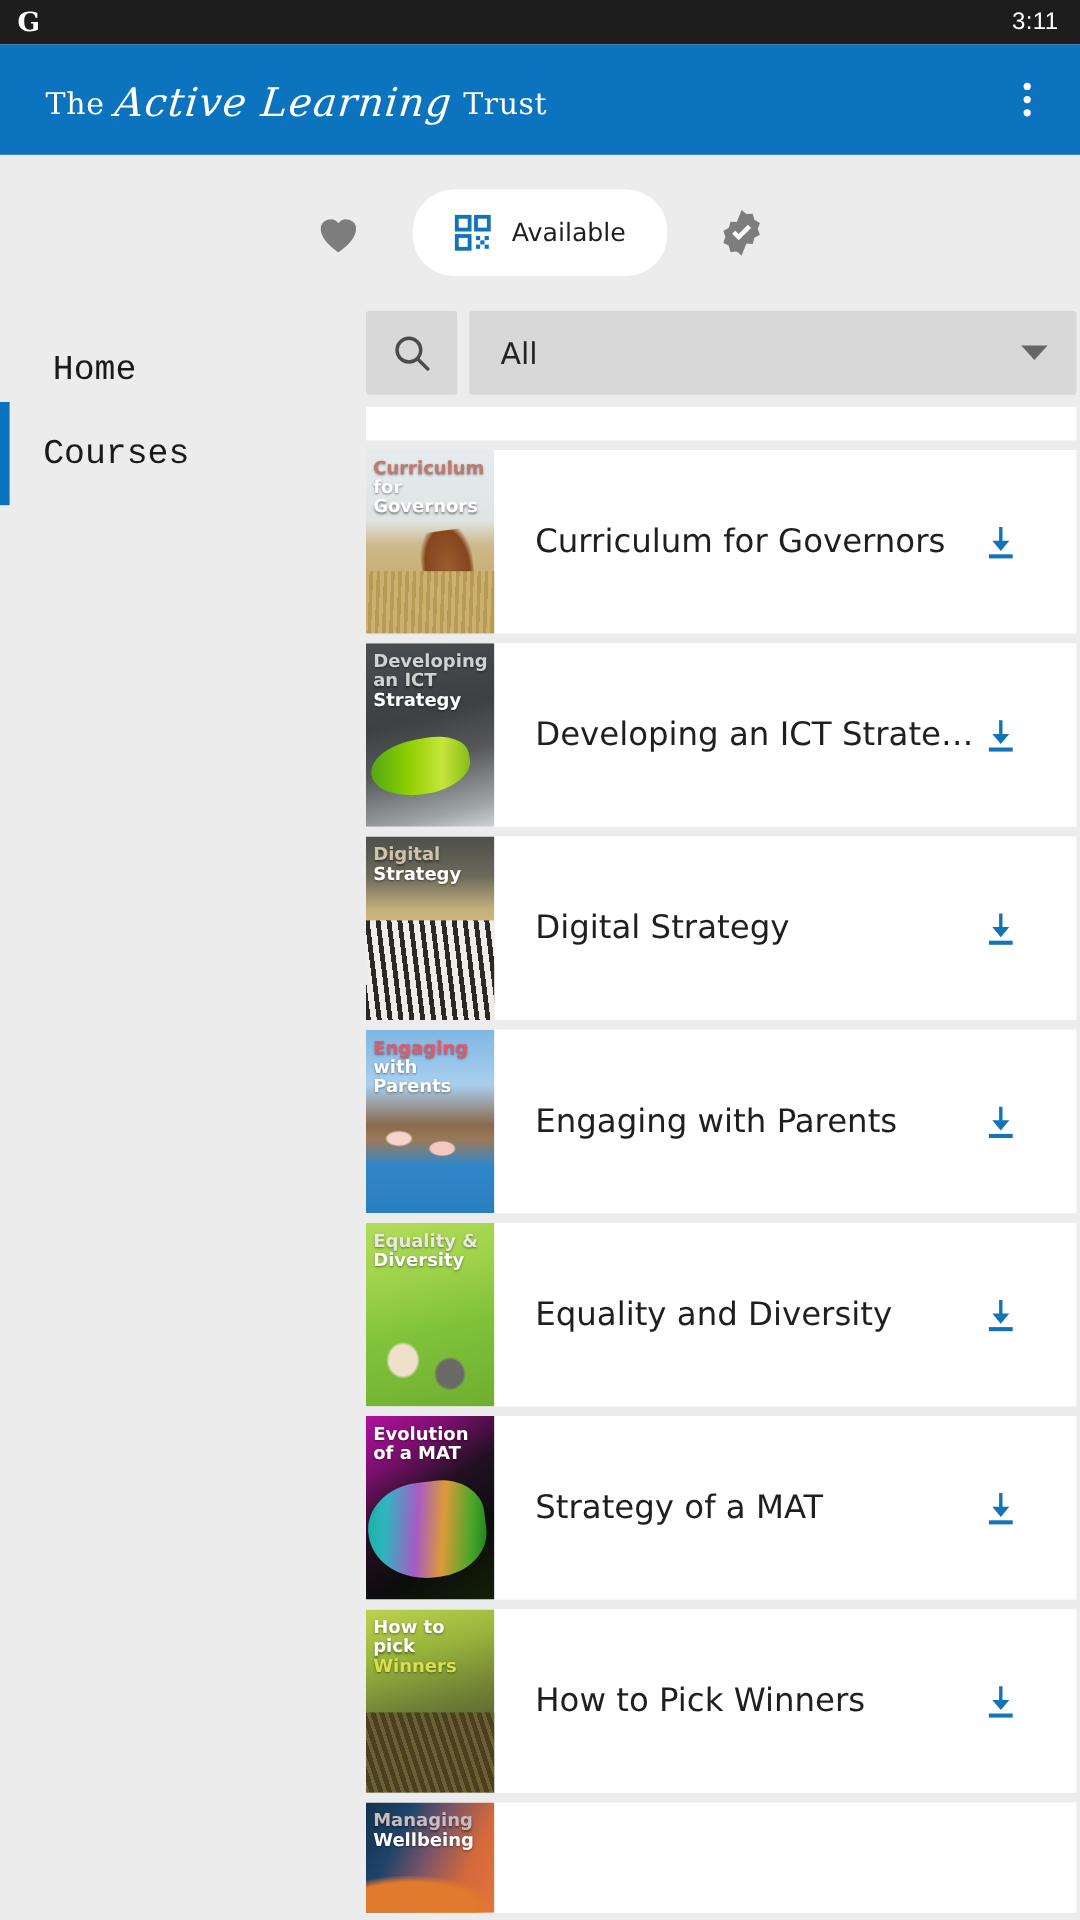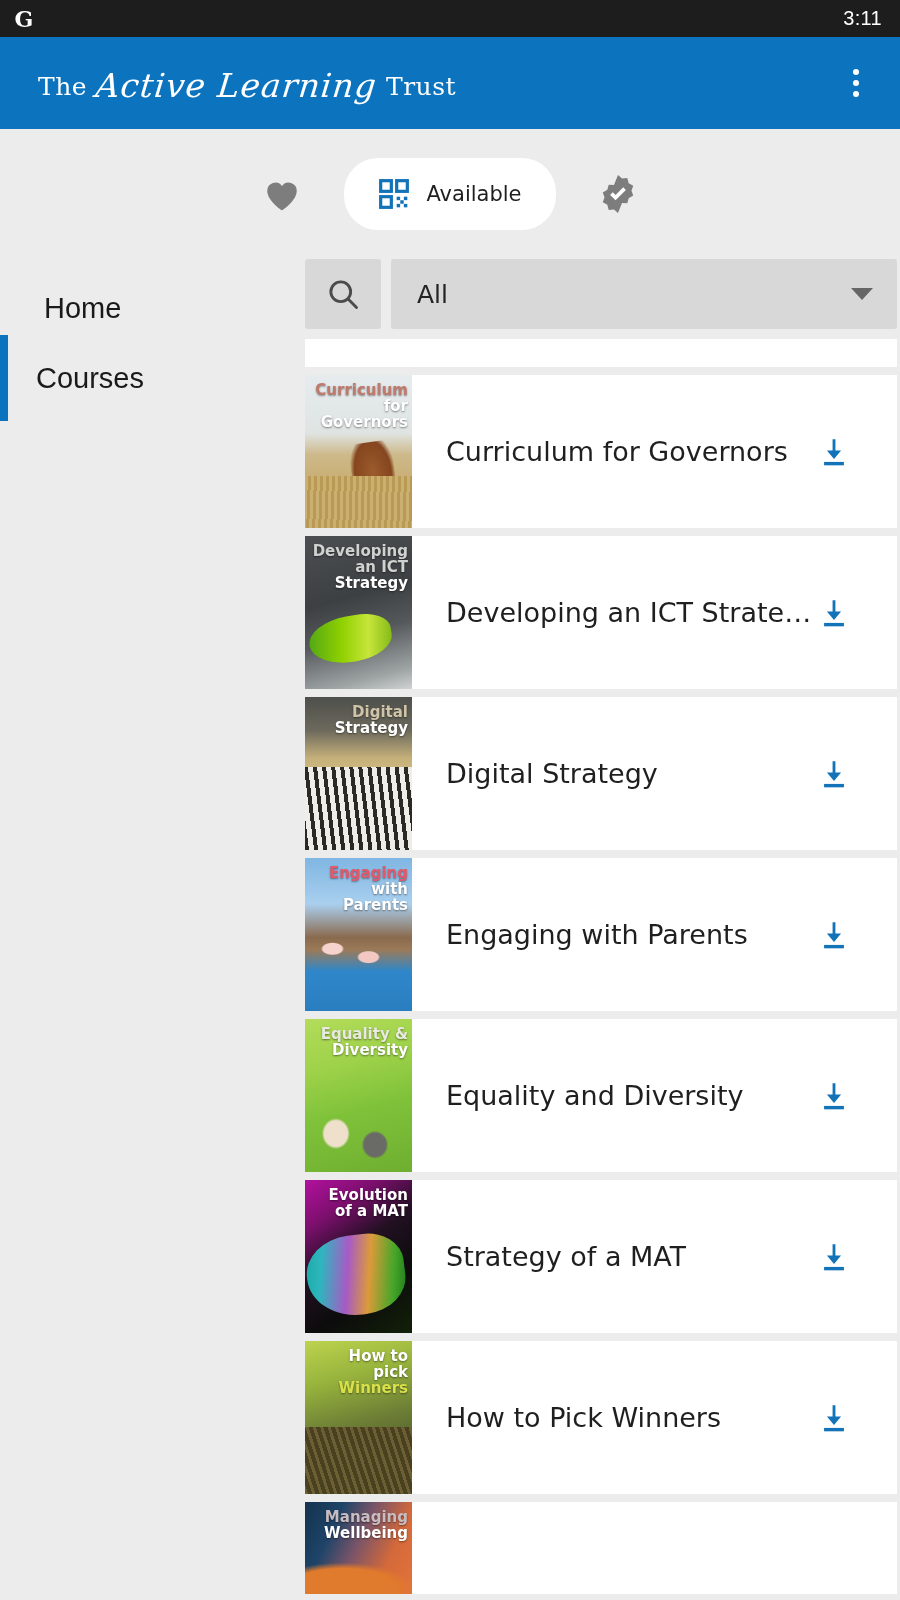--- a/index.html
+++ b/index.html
@@ -127,21 +127,21 @@
     height:70px;
     display:flex;
     align-items:center;
     padding-left:44px;
     position:relative;
     cursor:pointer;
   }
   .nav-item span {
     font-size:29px;
     color:#1a1a1a;
-    font-family:Liberation Sans, sans-serif;
+    font-family:Liberation Mono, monospace;
   }
   .nav-item.selected { padding-left:36px; }
   .nav-item.selected::before {
     content:"";
     position:absolute;
     left:0; top:-8px;
     width:8px; height:86px;
     background:#0c74be;
   }
 
@@ -196,21 +196,20 @@
     overflow:hidden;
   }
   .row.partial-top { height:28px; margin-bottom:8px; align-items:flex-end; }
   .row.partial-bottom { height:92px; margin-bottom:0; }
 
   .thumb {
     width:107px;
     flex:0 0 107px;
     position:relative;
     overflow:hidden;
-    text-align:right;
   }
   .thumb .tlabel {
     position:absolute;
     left:6px; right:4px; top:7px;
     font-size:15px;
     line-height:1.08;
     font-family:"DejaVu Sans", sans-serif;
     font-weight:bold;
     text-shadow:0 1px 2px rgba(0,0,0,.45);
     z-index:2;

